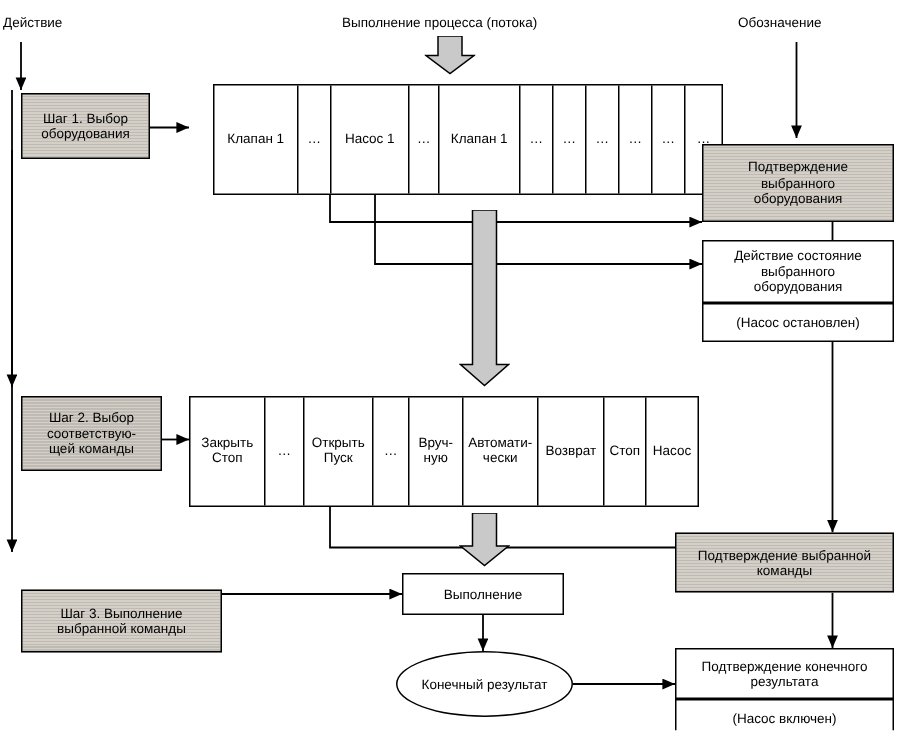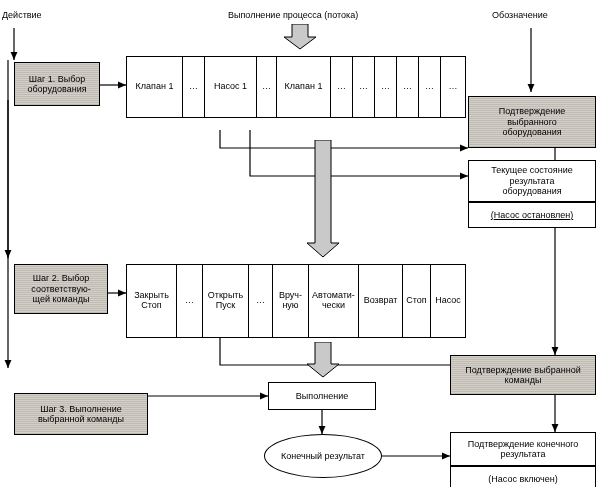--- a/index.html
+++ b/index.html
@@ -132,21 +132,21 @@
   </svg>
 
   <div class="label" style="left:2px; top:10px;">Действие</div>
   <div class="label" style="left:228px; top:10px;">Выполнение процесса (потока)</div>
   <div class="label" style="left:492px; top:10px;">Обозначение</div>
 
   <div class="box shaded" style="left:14px; top:62px; width:86px; height:44px;">Шаг 1. Выбор оборудования</div>
   <div class="box shaded" style="left:14px; top:264px; width:94px; height:50px;">Шаг 2. Выбор соответствую-щей команды</div>
   <div class="box shaded" style="left:14px; top:372px; width:134px; height:42px;margin-top:21px;">Шаг 3. Выполнение выбранной команды</div>
 
-  <div class="cellrow" style="left:126px; top:56px; width:340px; height:62px;">
+  <div class="cellrow" style="left:142px; top:56px; width:340px; height:74px;">
     <div class="cell" style="width:56px;">Клапан 1</div>
     <div class="cell" style="width:22px;">…</div>
     <div class="cell" style="width:52px;">Насос 1</div>
     <div class="cell" style="width:20px;">…</div>
     <div class="cell" style="width:54px;">Клапан 1</div>
     <div class="cell" style="width:22px;">…</div>
     <div class="cell" style="width:22px;">…</div>
     <div class="cell" style="width:22px;">…</div>
     <div class="cell" style="width:22px;">…</div>
     <div class="cell" style="width:22px;">…</div>
@@ -159,22 +159,22 @@
     <div class="cell" style="width:46px;">Открыть Пуск</div>
     <div class="cell" style="width:24px;">…</div>
     <div class="cell" style="width:36px;">Вруч-ную</div>
     <div class="cell" style="width:50px;">Автомати-чески</div>
     <div class="cell" style="width:44px;">Возврат</div>
     <div class="cell" style="width:28px;">Стоп</div>
     <div class="cell" style="width:34px;">Насос</div>
   </div>
 
   <div class="box shaded" style="left:468px; top:96px; width:128px; height:52px;">Подтверждение выбранного оборудования</div>
-  <div class="box" style="left:468px; top:160px; width:128px; height:42px;">Текущее состояние результата оборудования</div>
-  <div class="box" style="left:468px; top:202px; width:128px; height:20px;text-decoration:underline;">(Насос остановлен)</div>
+  <div class="box" style="left:468px; top:160px; width:128px; height:42px;">Действие состояние выбранного оборудования</div>
+  <div class="box" style="left:468px; top:202px; width:128px; height:20px;">(Насос остановлен)</div>
   <div class="box shaded" style="left:450px; top:355px; width:146px; height:40px;">Подтверждение выбранной команды</div>
   <div class="box" style="left:450px; top:432px; width:146px; height:34px;">Подтверждение конечного результата</div>
   <div class="box" style="left:450px; top:466px; width:146px; height:20px;">(Насос включен)</div>
 
   <div class="box" style="left:268px; top:382px; width:108px; height:28px;">Выполнение</div>
   <div class="ellipse" style="left:264px; top:434px; width:118px; height:44px;">Конечный результат</div>
 
 </div>
 
 </body></html>

